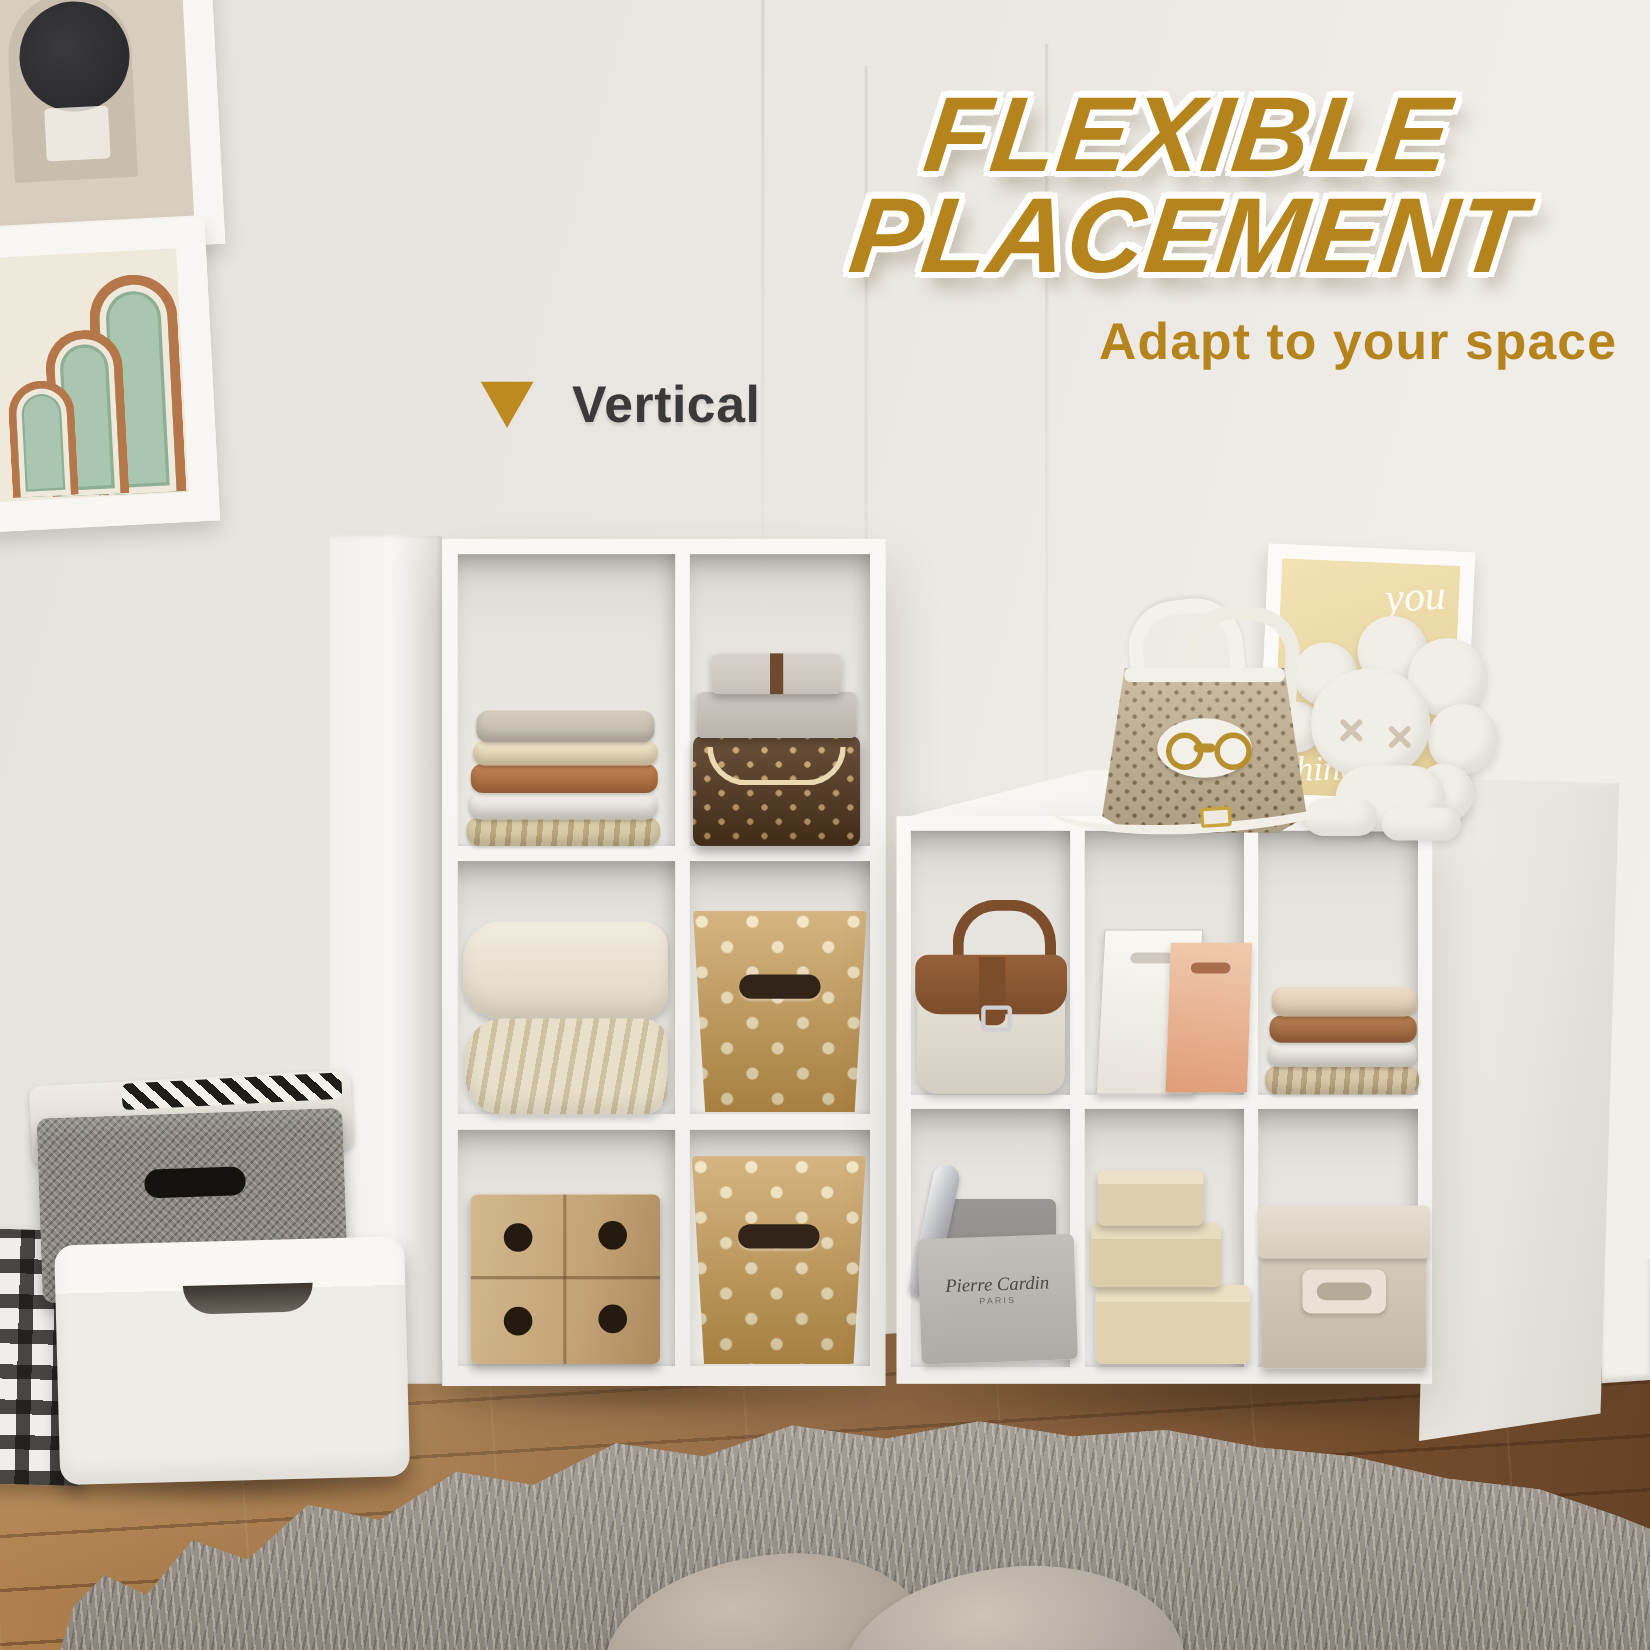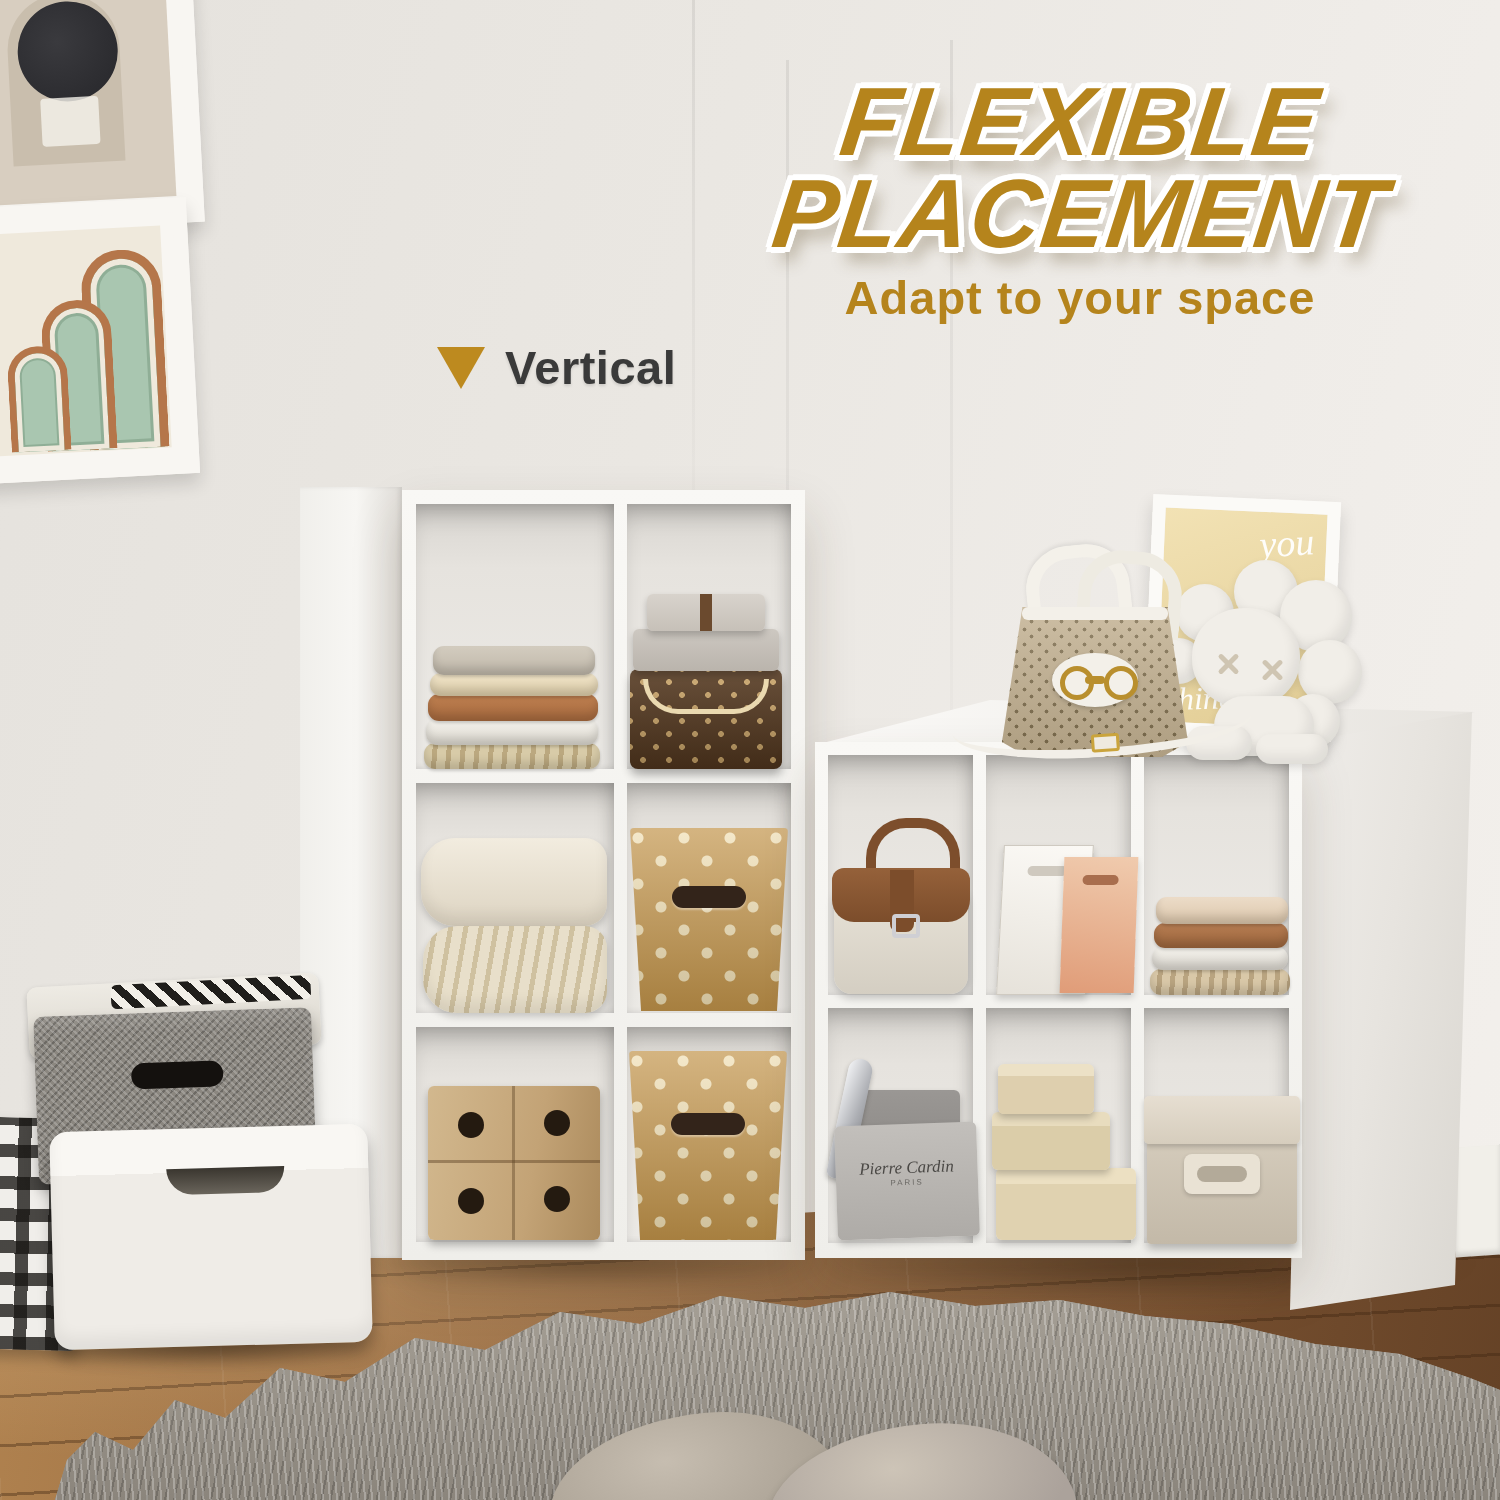--- a/index.html
+++ b/index.html
@@ -35,22 +35,22 @@
     box-shadow:0 6px 10px rgba(0,0,0,.3);}
   .lv-handle{position:absolute;left:50%;top:10px;transform:translateX(-50%);
     width:116px;height:30px;border:5px solid #ead9b0;border-top:none;border-radius:0 0 42px 42px;}
   .graybox{position:absolute;border-radius:6px;box-shadow:0 4px 7px rgba(0,0,0,.22);}
   .blanket{position:absolute;border-radius:34px 22px 22px 34px;box-shadow:0 4px 7px rgba(0,0,0,.18),inset 0 -10px 14px rgba(0,0,0,.08);}
   .ground-shadow{position:absolute;background:radial-gradient(ellipse at center,rgba(40,25,12,.38),transparent 70%);filter:blur(7px);}
   
   .title-line{font-weight:900;font-style:italic;font-size:97px;line-height:.99;letter-spacing:1px;
     color:#b5841c;transform:skewX(-7deg);
     text-shadow:-5px -5px 0 #fff,5px -5px 0 #fff,-5px 5px 0 #fff,5px 5px 0 #fff,-6px 0 0 #fff,6px 0 0 #fff,0 -6px 0 #fff,0 6px 0 #fff,10px 14px 16px rgba(90,70,30,.35);}
-  .subtitle{font-size:47px;font-weight:700;color:#b5841c;letter-spacing:1px;margin-top:8px;}
-  .plabel{position:absolute;display:flex;align-items:center;gap:20px;}
+  .subtitle{font-size:47px;font-weight:700;color:#b5841c;letter-spacing:1px;margin-top:20px;text-align:right;}
+  .plabel{position:absolute;display:flex;align-items:center;gap:35px;}
   .plabel .txt{font-size:47px;font-weight:700;color:#3a3a3a;letter-spacing:.5px;text-shadow:0 2px 3px rgba(0,0,0,.12);}
   .tri-down{width:0;height:0;border-left:24px solid transparent;border-right:24px solid transparent;border-top:42px solid #bd8a1f;}
   .tri-right{width:0;height:0;border-top:23px solid transparent;border-bottom:23px solid transparent;border-left:40px solid #bd8a1f;}
   
   .frame-art{position:absolute;background:#f8f6f2;border:1px solid #cdb28a;box-shadow:0 10px 18px rgba(0,0,0,.14);}
   .frame-mat{position:absolute;inset:13px;background:#f4f1ea;}
   .script{font-family:"Liberation Serif",serif;font-style:italic;}
   .plush-bump{position:absolute;border-radius:50%;background:#f1eee8;box-shadow:inset -6px -8px 12px rgba(0,0,0,.07),0 4px 8px rgba(0,0,0,.10);}
   .xeye{position:absolute;width:24px;height:24px;}
   .xeye:before,.xeye:after{content:"";position:absolute;left:10px;top:-1px;width:5px;height:26px;background:#cfc5b2;border-radius:3px;}

